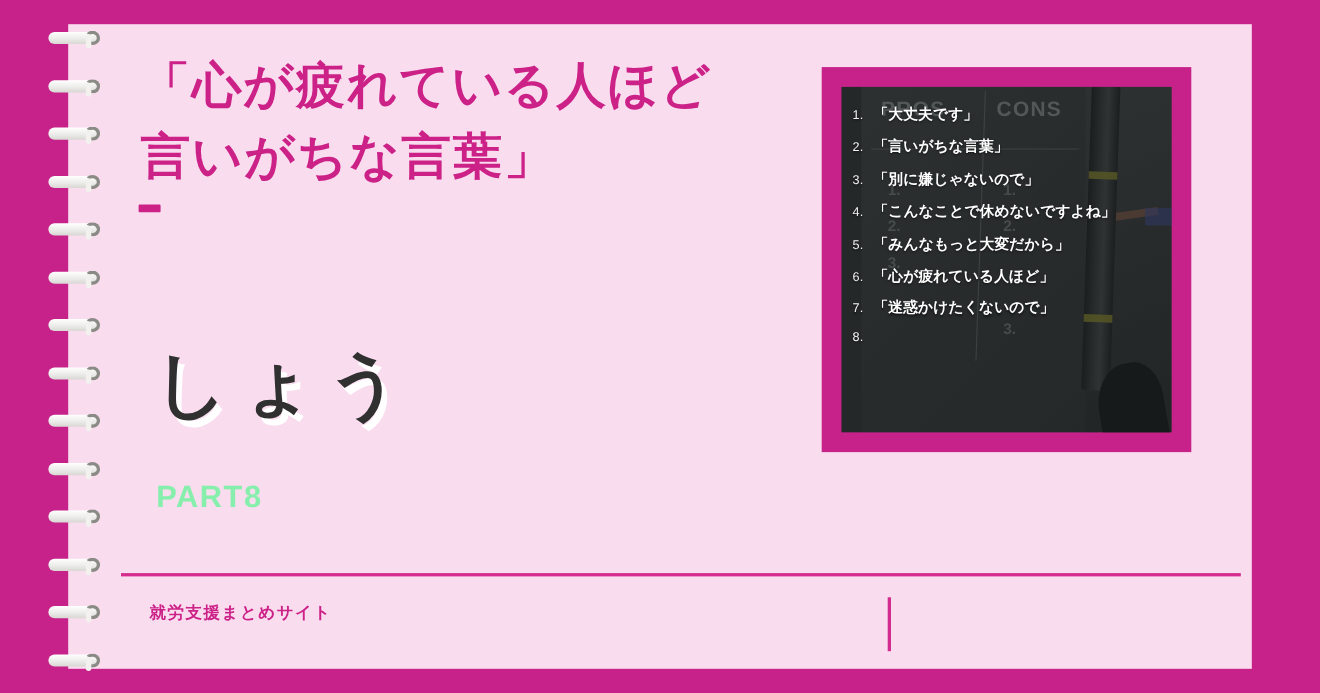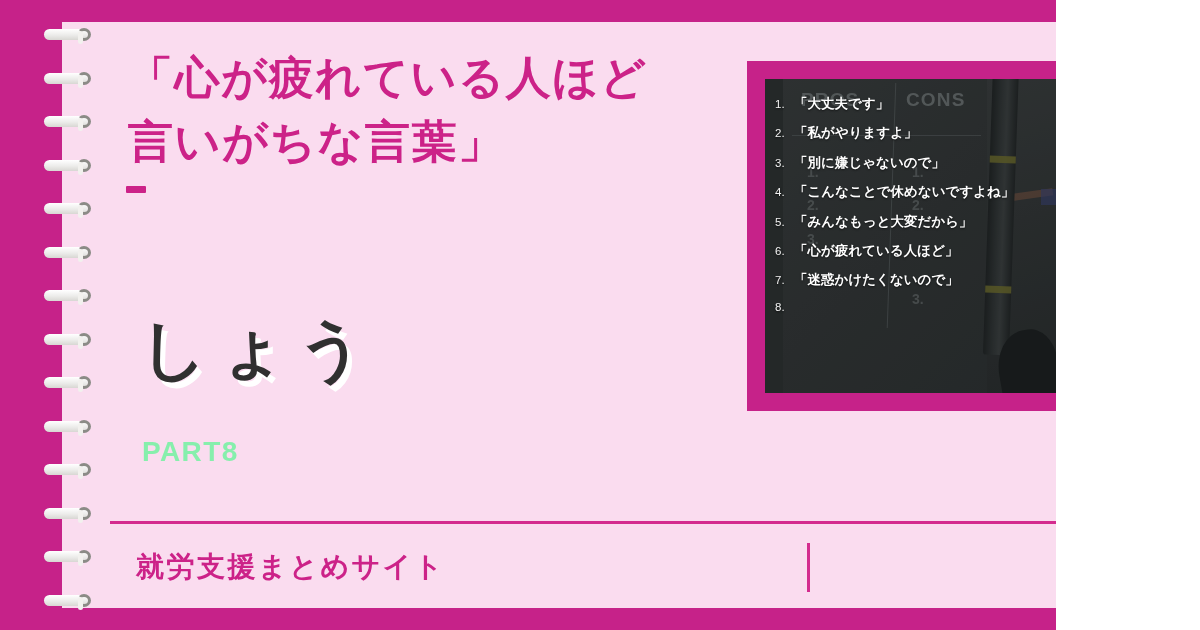--- a/index.html
+++ b/index.html
@@ -6,21 +6,21 @@
     margin: 0;
     padding: 0;
     background: #ffffff;
   }
   body {
     font-family: "Liberation Sans", "DejaVu Sans", sans-serif;
   }
 
   .canvas {
     position: relative;
-    width: 1056px;
+    width: 1200px;
     height: 630px;
     overflow: hidden;
     background: #c62289;
   }
 
   
   .page {
     position: absolute;
     left: 62px;
     top: 22px;
@@ -149,21 +149,21 @@
     height: 49px;
     background: #d42b8e;
   }
 
   .sitename {
     position: absolute;
     left: 136px;
     top: 548px;
     color: #cc2288;
     font-weight: 700;
-    font-size: 28px;
+    font-size: 15px;
     letter-spacing: 0.09em;
   }
 
   
   .panel {
     position: absolute;
     left: 747px;
     top: 61px;
     width: 336px;
     height: 350px;
@@ -418,21 +418,21 @@
       <div class="dark-object"></div>
       <div class="scrim"></div>
 
       <div class="overlay">
         <div class="olitem">
           <span class="num">1.</span>
           <span>「大丈夫です」</span>
         </div>
         <div class="olitem">
           <span class="num">2.</span>
-          <span>「私がやりますよ」</span>
+          <span>「言いがちな言葉」</span>
         </div>
         <div class="olitem">
           <span class="num">3.</span>
           <span>「別に嫌じゃないので」</span>
         </div>
         <div class="olitem">
           <span class="num">4.</span>
           <span>「こんなことで休めないですよね」</span>
         </div>
         <div class="olitem">

